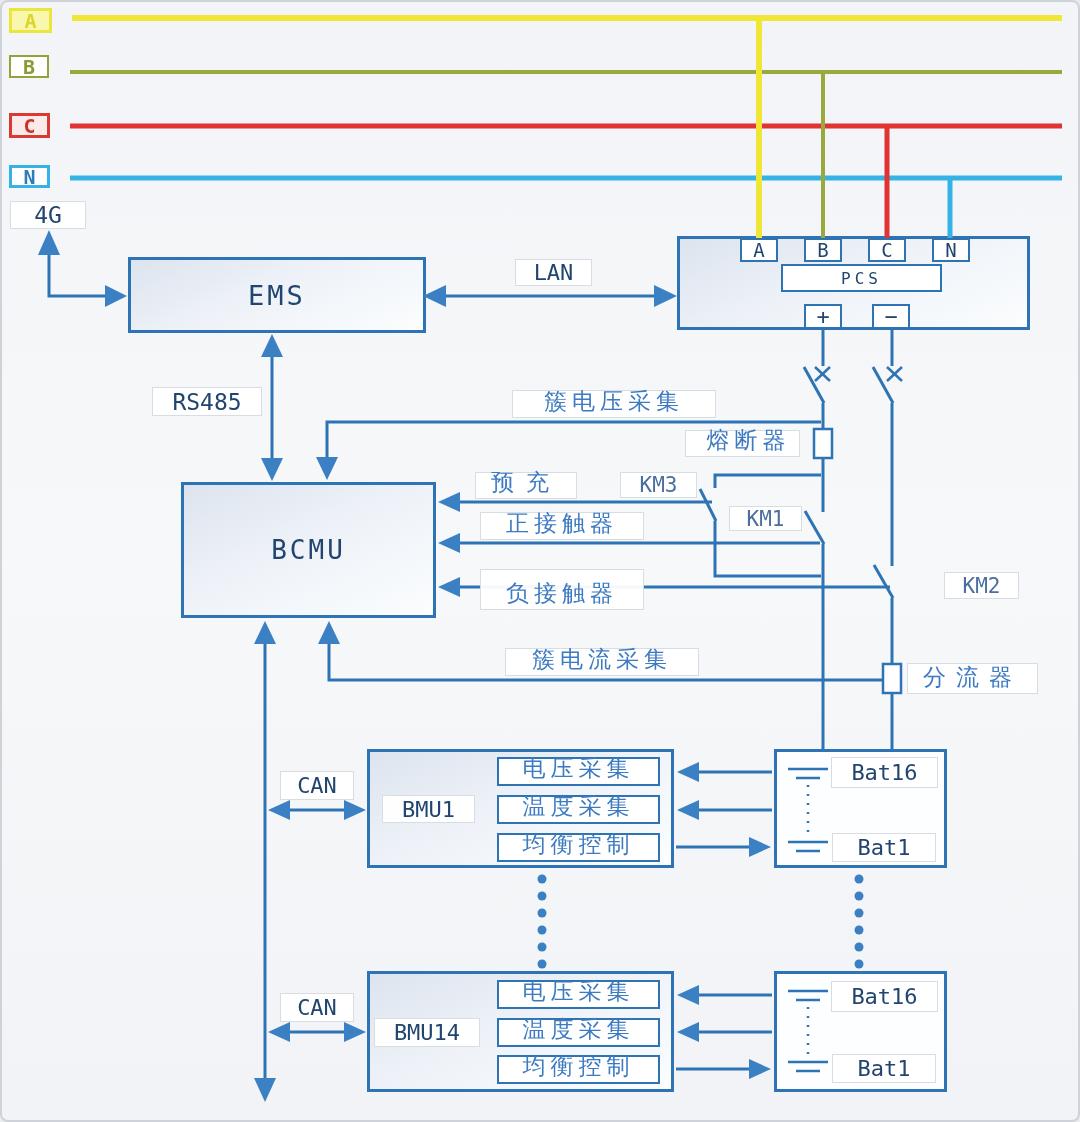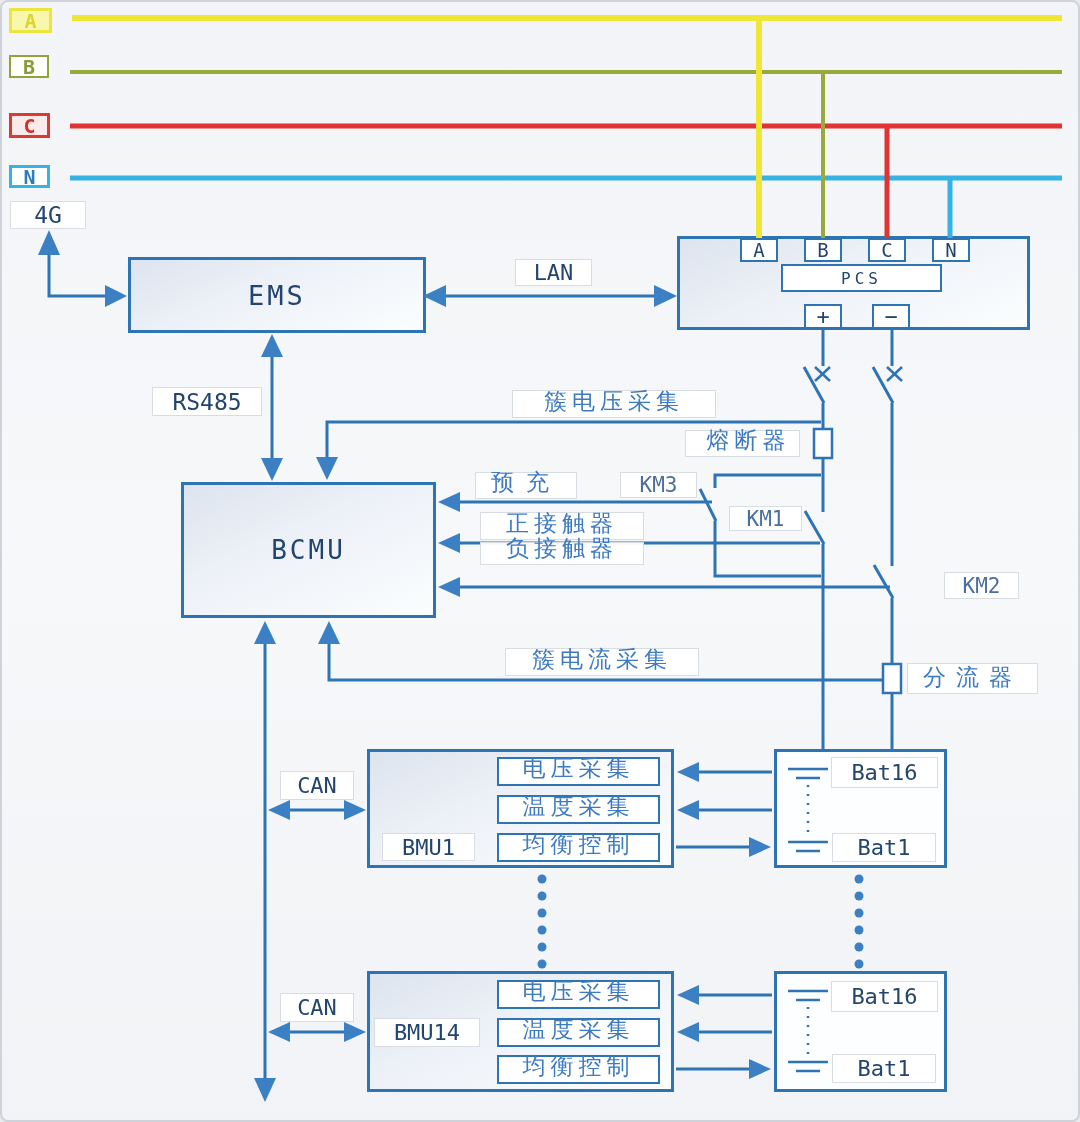--- a/index.html
+++ b/index.html
@@ -261,41 +261,41 @@
       </div>
     <div class="abs chip t-km" style="left:618px;top:470px;width:77px;height:26px;font-size:21px;">
       <span>KM3</span>
       </div>
     <div class="abs chip t-blue cn" style="left:478px;top:510px;width:164px;height:28px;">
       <span>正接触器</span>
       </div>
     <div class="abs chip t-km" style="left:727px;top:504px;width:73px;height:25px;font-size:21px;">
       <span>KM1</span>
       </div>
-    <div class="abs chip t-blue cn" style="left:478px;top:540px;width:164px;height:23px;">
+    <div class="abs chip t-blue cn" style="left:478px;top:567px;width:164px;height:41px;">
       <span>负接触器</span>
       </div>
     <div class="abs chip t-km" style="left:898px;top:570px;width:75px;height:27px;font-size:21px;margin-left:44px;">
       <span>KM2</span>
       </div>
     <div class="abs chip t-blue cn" style="left:503px;top:646px;width:194px;height:28px;">
       <span>簇电流采集</span>
       </div>
     <div class="abs chip t-blue cn" style="left:905px;top:661px;width:131px;height:31px;letter-spacing:10px;">
       <span>分流器</span>
       </div>
 
     <div class="abs chip t-navy" style="left:278px;top:769px;width:74px;height:29px;font-size:22px;">
       <span>CAN</span>
       </div>
     <div class="abs chip t-navy" style="left:278px;top:991px;width:74px;height:29px;font-size:22px;">
       <span>CAN</span>
       </div>
 
-    <div class="abs chip t-navy" style="left:380px;top:793px;width:93px;height:28px;font-size:22px;margin-top:38px;">
+    <div class="abs chip t-navy" style="left:380px;top:793px;width:93px;height:28px;font-size:22px;">
       <span>BMU1</span>
       </div>
     <div class="abs ibox t-blue cn" style="left:495px;top:755px;width:163px;height:29px;">
       <span>电压采集</span>
       </div>
     <div class="abs ibox t-blue cn" style="left:495px;top:793px;width:163px;height:29px;">
       <span>温度采集</span>
       </div>
     <div class="abs ibox t-blue cn" style="left:495px;top:831px;width:163px;height:29px;">
       <span>均衡控制</span>

